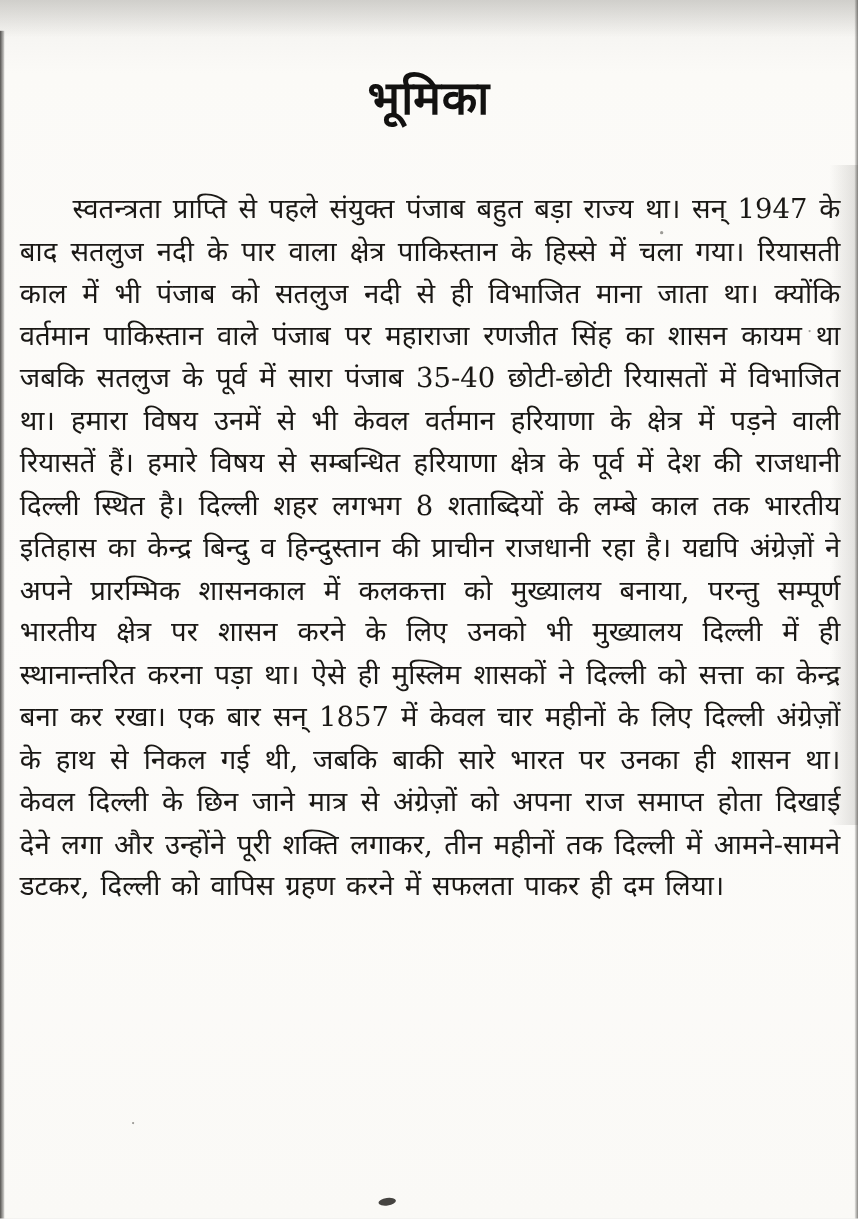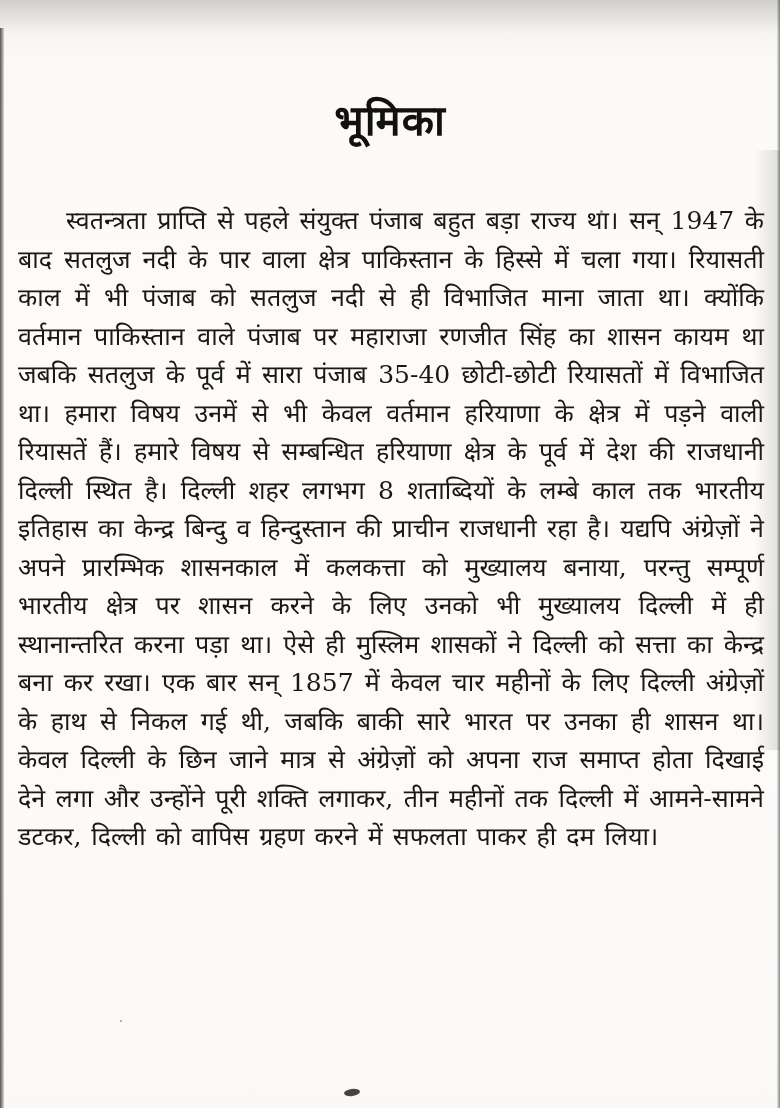--- a/index.html
+++ b/index.html
@@ -69,21 +69,21 @@
     position: absolute;
     border-radius: 50%;
     background: rgba(60,58,52,0.5);
   }
   .speck.s1 { left: 600px; top: 210px; width: 3px; height: 3px; }
   .speck.s2 { left: 735px; top: 300px; width: 2px; height: 2px; }
   .speck.s3 { left: 120px; top: 1020px; width: 2px; height: 2px; }
 
   .page-title {
     margin: 0;
-    padding-top: 98px;
+    padding-top: 67px;
     text-align: center;
     font-size: 42px;
     line-height: 1.1;
     font-weight: 700;
     letter-spacing: 1px;
     color: #121110;
   }
 
   .body-paragraph {
     margin: 0;

